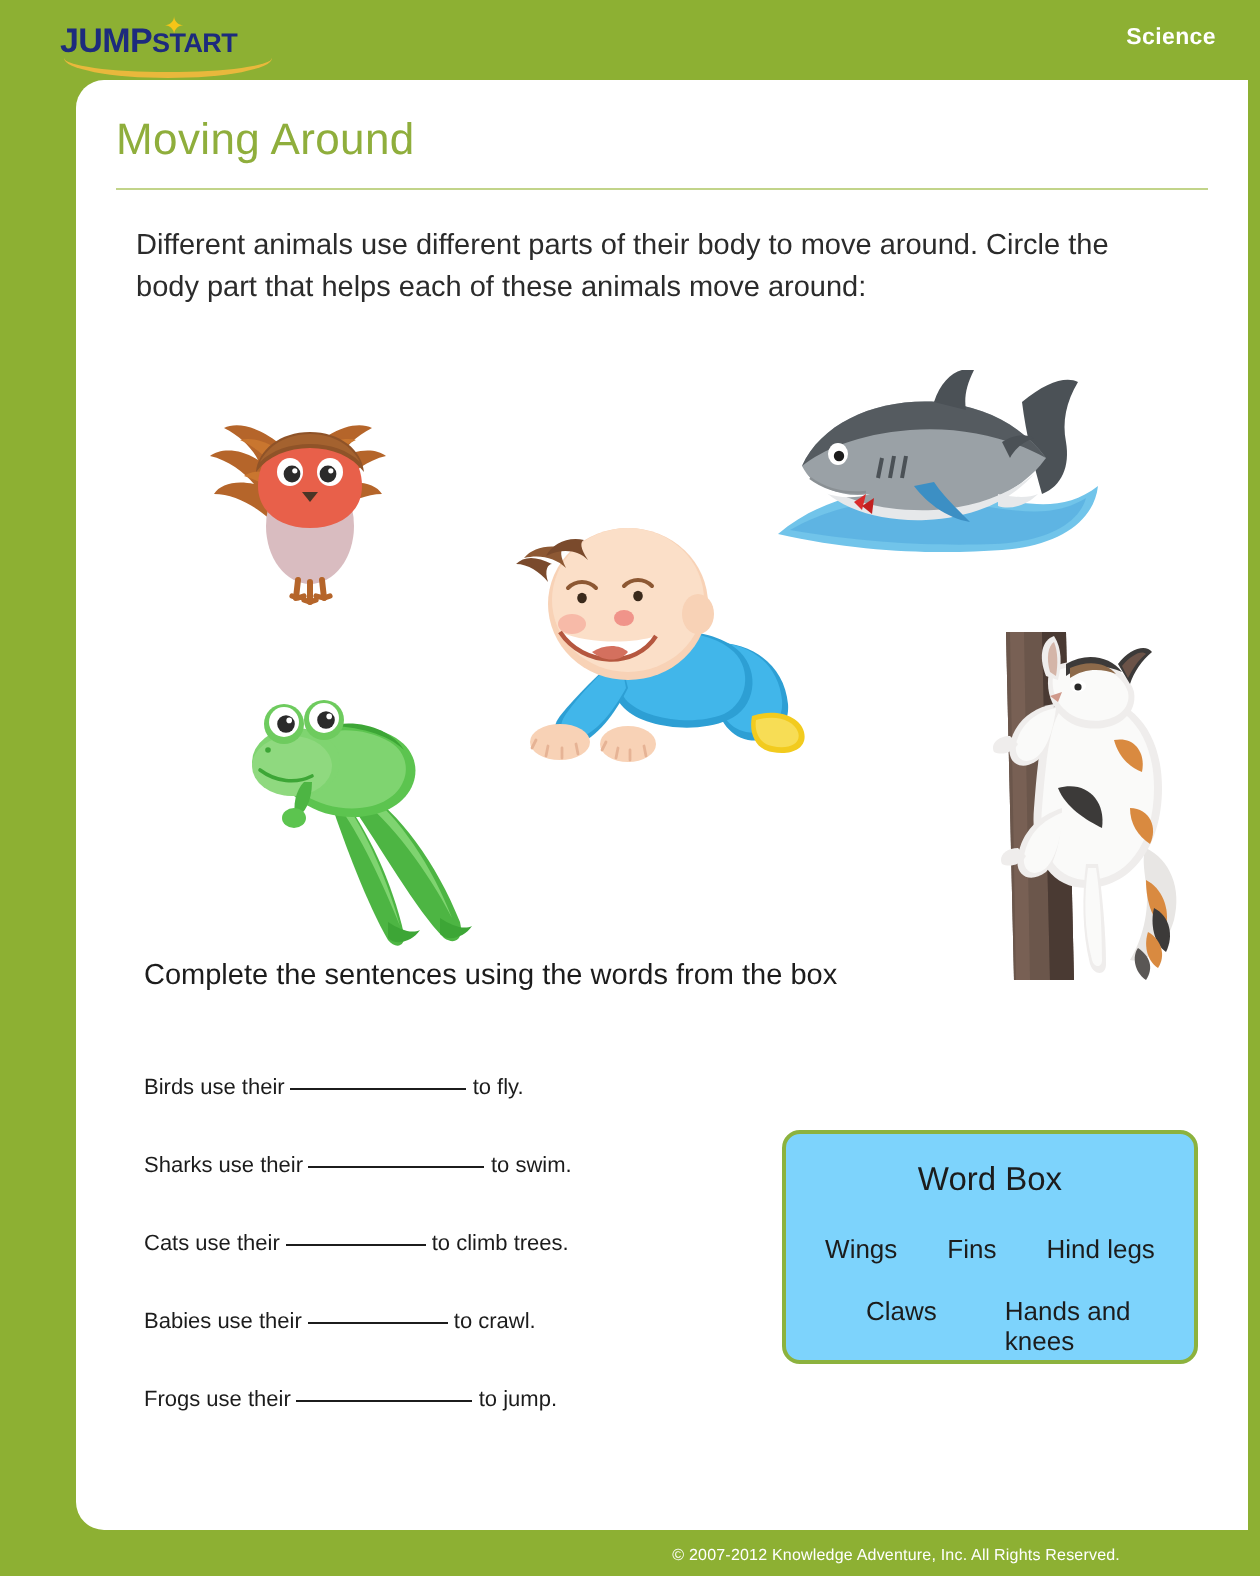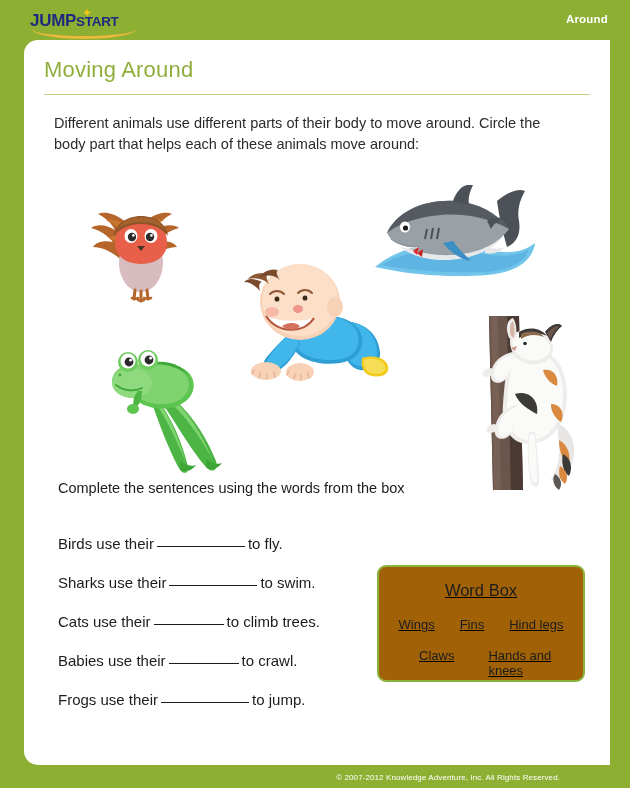--- a/index.html
+++ b/index.html
@@ -67,21 +67,21 @@
     top: 13px;
     color: #ffffff;
     font-size: 11.5px;
     font-weight: bold;
     letter-spacing: 0.2px;
   }
 
   
   .card {
     position: absolute;
-    left: 24px;
+    left: 38px;
     top: 40px;
     width: 586px;
     height: 725px;
     background: #ffffff;
     border-radius: 14px 0 0 14px;
   }
 
   .page-title {
     position: absolute;
     left: 20px;
@@ -127,21 +127,21 @@
     font-size: 14.5px;
     color: #1c1c1c;
   }
   .sentences {
     position: absolute;
     left: 34px;
     top: 494px;
     width: 330px;
   }
   .sentence {
-    font-size: 15px;
+    font-size: 11px;
     color: #1c1c1c;
     height: 39px;
     line-height: 20px;
     white-space: nowrap;
   }
   .blank {
     display: inline-block;
     border-bottom: 1.5px solid #1c1c1c;
     vertical-align: 2px;
     margin: 0 3px;
@@ -152,22 +152,21 @@
   
   .wordbox {
     position: absolute;
     left: 353px;
     top: 525px;
     width: 208px;
     height: 117px;
     border: 2px solid #8cb23e;
     border-radius: 9px;
     box-sizing: border-box;
-    background: #a16207;
-    text-decoration: underline;
+    background: #7dd3fc;
   }
   .wordbox-title {
     text-align: center;
     font-size: 16.5px;
     color: #1c1c1c;
     margin-top: 14px;
   }
   .wordbox-row {
     display: flex;
     justify-content: center;
@@ -196,21 +195,21 @@
 <body>
 
 <div class="header">
   <div class="logo">
     <div class="logo-star">✦</div>
     <div class="logo-text">
       <span>JUMP</span><span class="sm">START</span>
     </div>
     <div class="logo-swoosh"></div>
   </div>
-  <div class="subject">Around</div>
+  <div class="subject">Science</div>
 </div>
 
 <div class="card">
 
   <div class="page-title">Moving Around</div>
   <div class="title-rule"></div>
 
   <div class="instructions">Different animals use different parts of their body to move around. Circle the body part that helps each of these animals move around:</div>
 
   <div class="stage">

